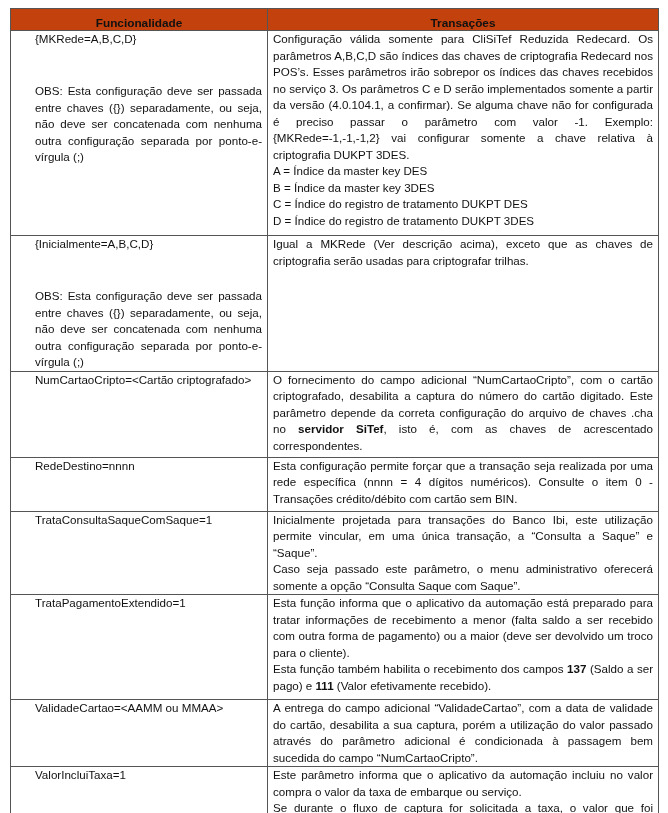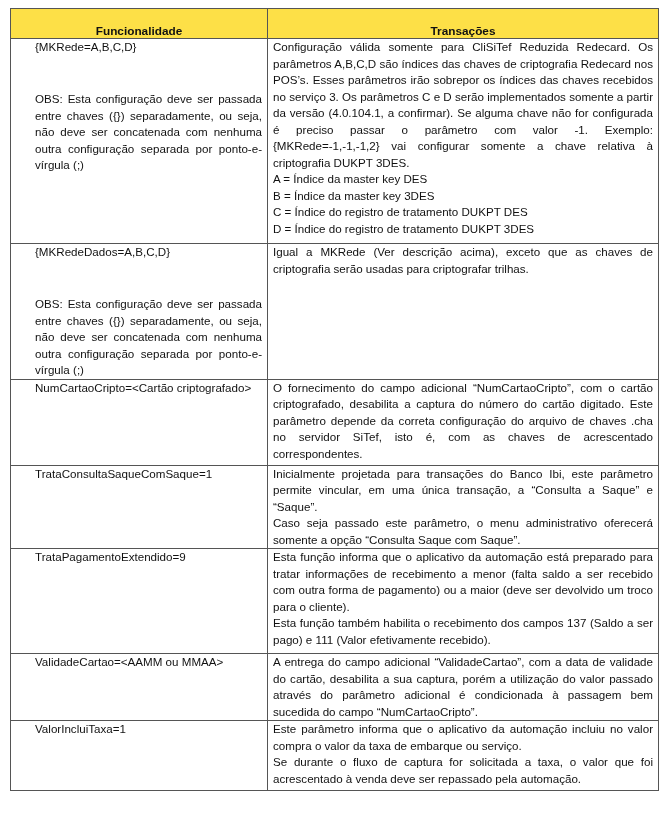--- a/index.html
+++ b/index.html
@@ -3,27 +3,27 @@
 <meta charset="utf-8">
 <style>
   html, body { margin: 0; padding: 0; background: #ffffff; }
   body { width: 668px; height: 813px; overflow: hidden; position: relative;
          font-family: "Liberation Sans", sans-serif; color: #111; }
   table.doc { position: absolute; left: 10px; top: 8px; width: 648px;
               border-collapse: collapse; table-layout: fixed; font-size: 11.6px; line-height: 16.5px; }
   table.doc col.c1 { width: 257px; }
   table.doc col.c2 { width: 391px; }
   th, td { border: 1.2px solid #555; vertical-align: top; padding: 0 5px; }
-  th { background: #fde047; font-weight: bold; text-align: center; font-size: 11.8px; line-height: 13px; padding-top: 16px; padding-bottom: 0px; }
+  th { background: #c2410c; font-weight: bold; text-align: center; font-size: 11.8px; line-height: 13px; padding-top: 8px; padding-bottom: 0px; }
   td.func { text-align: left; padding-left: 24px; }
   td.desc { text-align: justify; }
   .para { margin: 0; }
   .gap { height: 16.5px; }
   .obs { text-align: justify; margin-top: 19px; }
-  b { font-weight: normal; }
+  b { font-weight: bold; }
 </style>
 </head>
 <body>
 
 <table class="doc">
   <colgroup>
       <col class="c1">
       <col class="c2">
     </colgroup>
   <thead>
@@ -44,52 +44,60 @@
         <p class="para">Configuração válida somente para CliSiTef Reduzida Redecard. Os parâmetros A,B,C,D são índices das chaves de criptografia Redecard nos POS’s. Esses parâmetros irão sobrepor os índices das chaves recebidos no serviço 3. Os parâmetros C e D serão implementados somente a partir da versão (4.0.104.1, a confirmar). Se alguma chave não for configurada é preciso passar o parâmetro com valor -1. Exemplo: {MKRede=-1,-1,-1,2} vai configurar somente a chave relativa à criptografia DUKPT 3DES.</p>
         <p class="para">A = Índice da master key DES</p>
         <p class="para">B = Índice da master key 3DES</p>
         <p class="para">C = Índice do registro de tratamento DUKPT DES</p>
         <p class="para">D = Índice do registro de tratamento DUKPT 3DES</p>
       </td>
     </tr>
 
     <tr style="height:119px">
       <td class="func">
-        <p class="para">{MKRedeDados=A,B,C,D}</p>
+        <p class="para">{Inicialmente=A,B,C,D}</p>
         <div class="gap"></div>
         <p class="para obs">OBS: Esta configuração deve ser passada entre chaves ({}) separadamente, ou seja, não deve ser concatenada com nenhuma outra configuração separada por ponto-e-vírgula (;)</p>
       </td>
       <td class="desc">
         <p class="para">Igual a MKRede (Ver descrição acima), exceto que as chaves de criptografia serão usadas para criptografar trilhas.</p>
       </td>
     </tr>
 
     <tr style="height:86px">
       <td class="func">
         <p class="para">NumCartaoCripto=&lt;Cartão criptografado&gt;</p>
       </td>
       <td class="desc">
         <p class="para"><span>O fornecimento do campo adicional “NumCartaoCripto”, com o cartão criptografado, desabilita a captura do número do cartão digitado. Este parâmetro depende da correta configuração do arquivo de chaves .cha no </span><b>servidor SiTef</b><span>, isto é, com as chaves de acrescentado correspondentes.</span></p>
       </td>
     </tr>
 
+    <tr style="height:54px">
+      <td class="func">
+        <p class="para">RedeDestino=nnnn</p>
+      </td>
+      <td class="desc">
+        <p class="para">Esta configuração permite forçar que a transação seja realizada por uma rede específica (nnnn = 4 dígitos numéricos). Consulte o item 0 - Transações crédito/débito com cartão sem BIN.</p>
+      </td>
+    </tr>
 
     <tr style="height:81px">
       <td class="func">
         <p class="para">TrataConsultaSaqueComSaque=1</p>
       </td>
       <td class="desc">
-        <p class="para">Inicialmente projetada para transações do Banco Ibi, este parâmetro permite vincular, em uma única transação, a “Consulta a Saque” e “Saque”.</p>
+        <p class="para">Inicialmente projetada para transações do Banco Ibi, este utilização permite vincular, em uma única transação, a “Consulta a Saque” e “Saque”.</p>
         <p class="para">Caso seja passado este parâmetro, o menu administrativo oferecerá somente a opção “Consulta Saque com Saque”.</p>
       </td>
     </tr>
 
     <tr style="height:105px">
       <td class="func">
-        <p class="para">TrataPagamentoExtendido=9</p>
+        <p class="para">TrataPagamentoExtendido=1</p>
       </td>
       <td class="desc">
         <p class="para">Esta função informa que o aplicativo da automação está preparado para tratar informações de recebimento a menor (falta saldo a ser recebido com outra forma de pagamento) ou a maior (deve ser devolvido um troco para o cliente).</p>
         <p class="para"><span>Esta função também habilita o recebimento dos campos </span><b>137</b><span> (Saldo a ser pago) e </span><b>111</b><span> (Valor efetivamente recebido).</span></p>
       </td>
     </tr>
 
     <tr style="height:66px">
       <td class="func">
         <p class="para">ValidadeCartao=&lt;AAMM ou MMAA&gt;</p>

